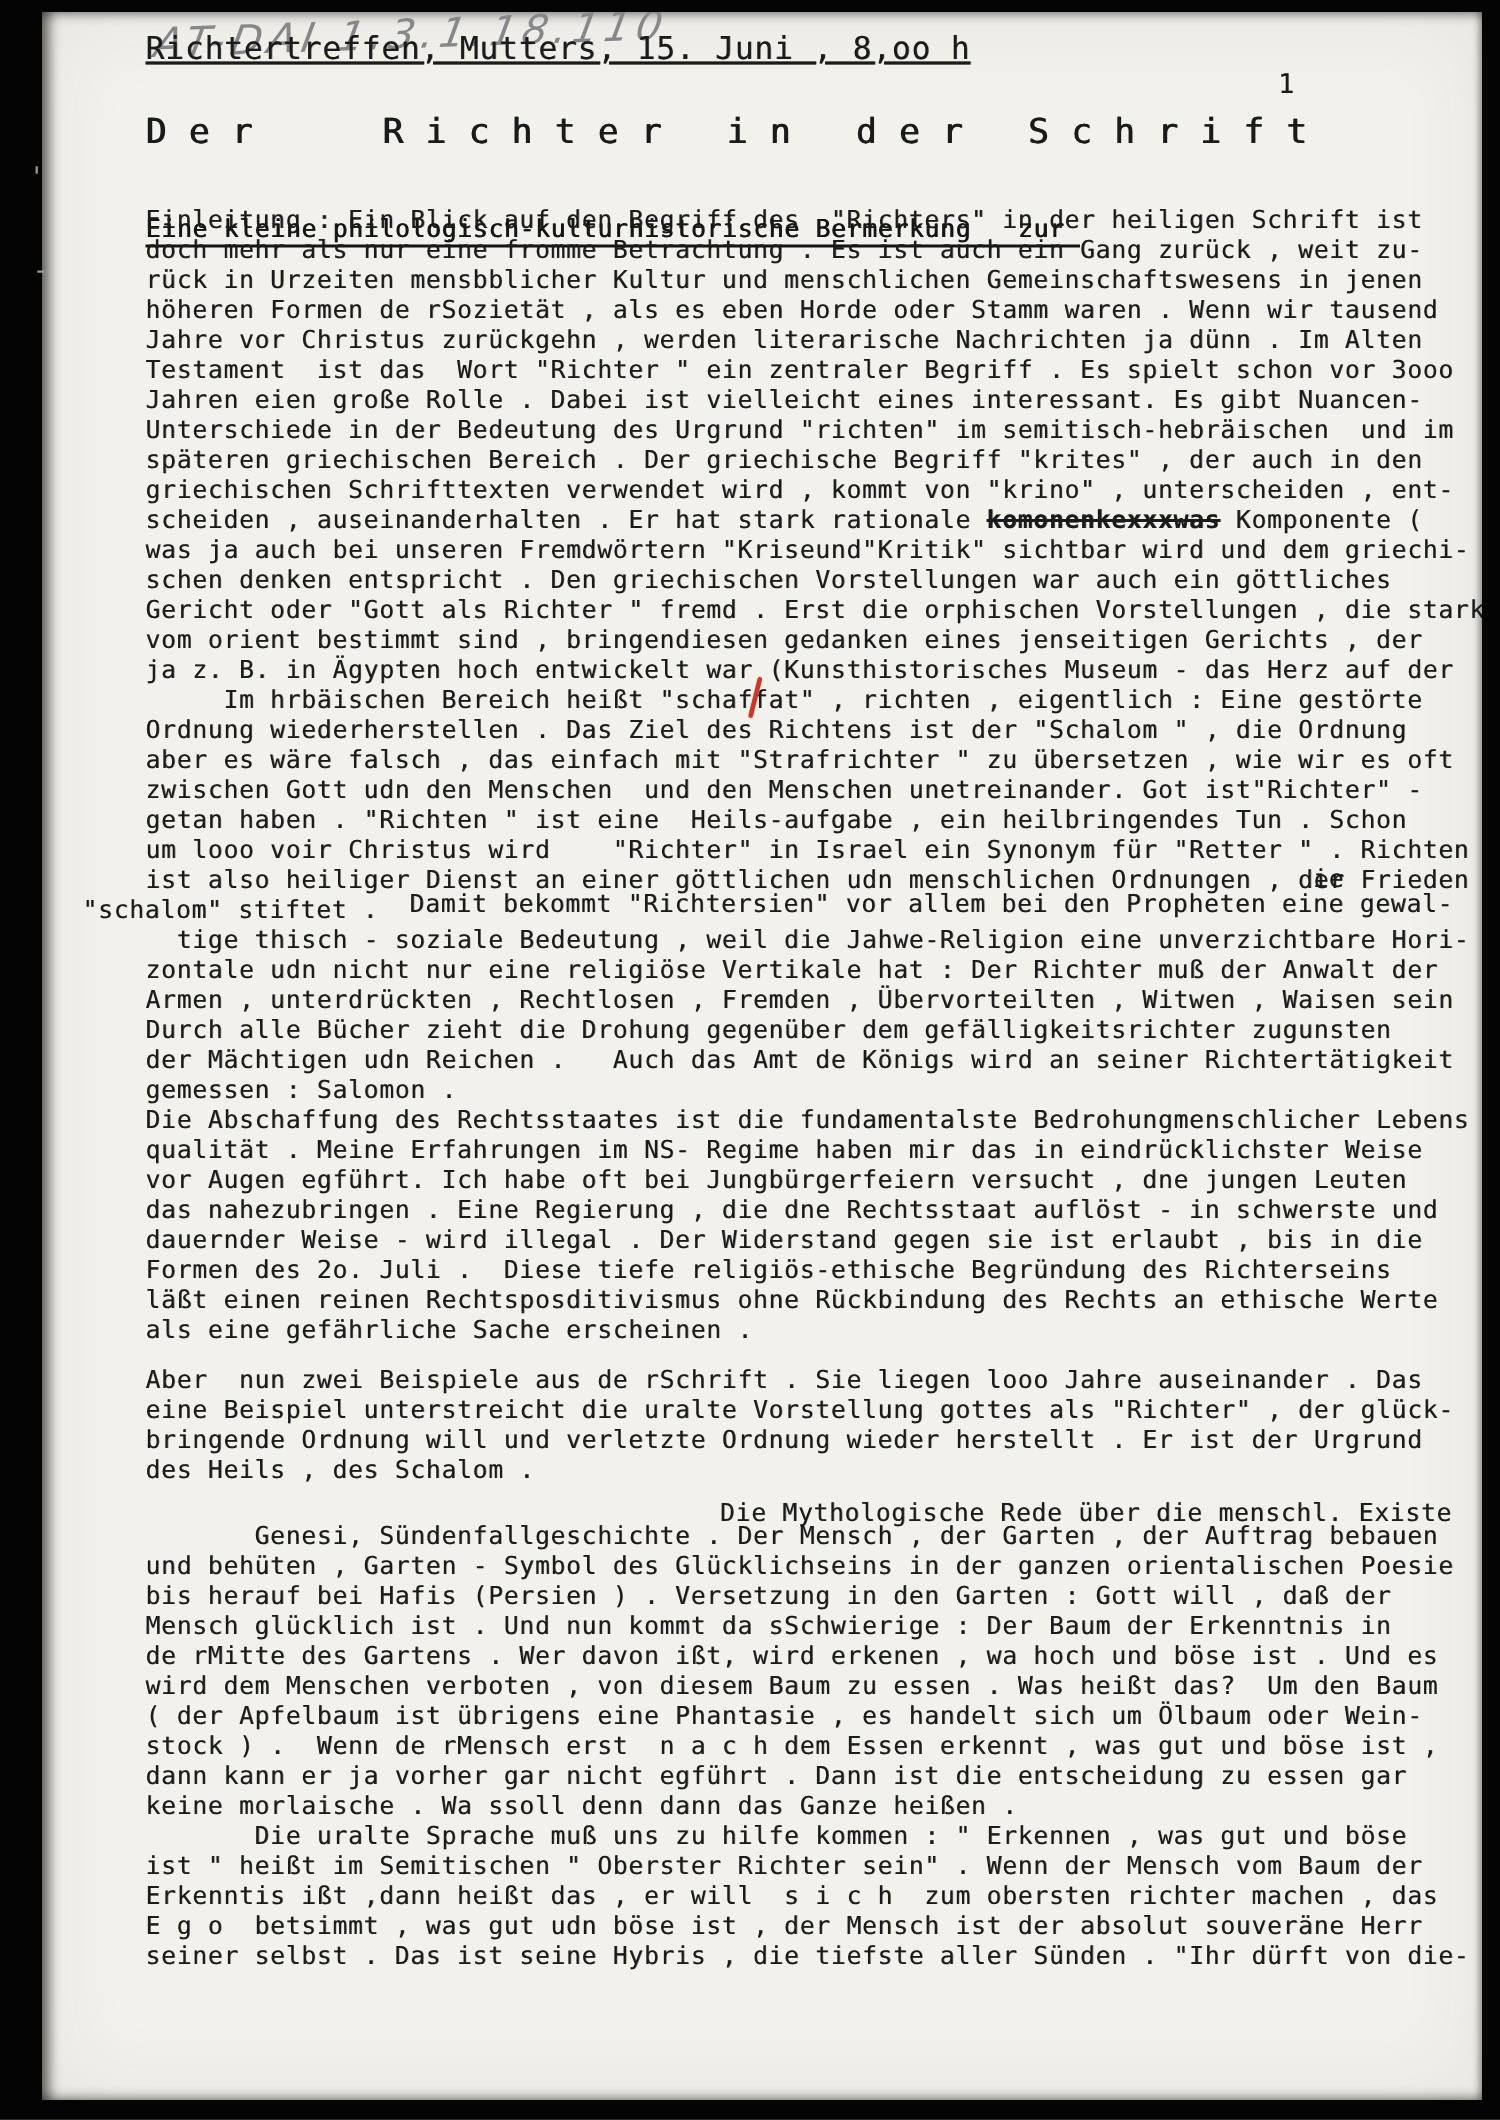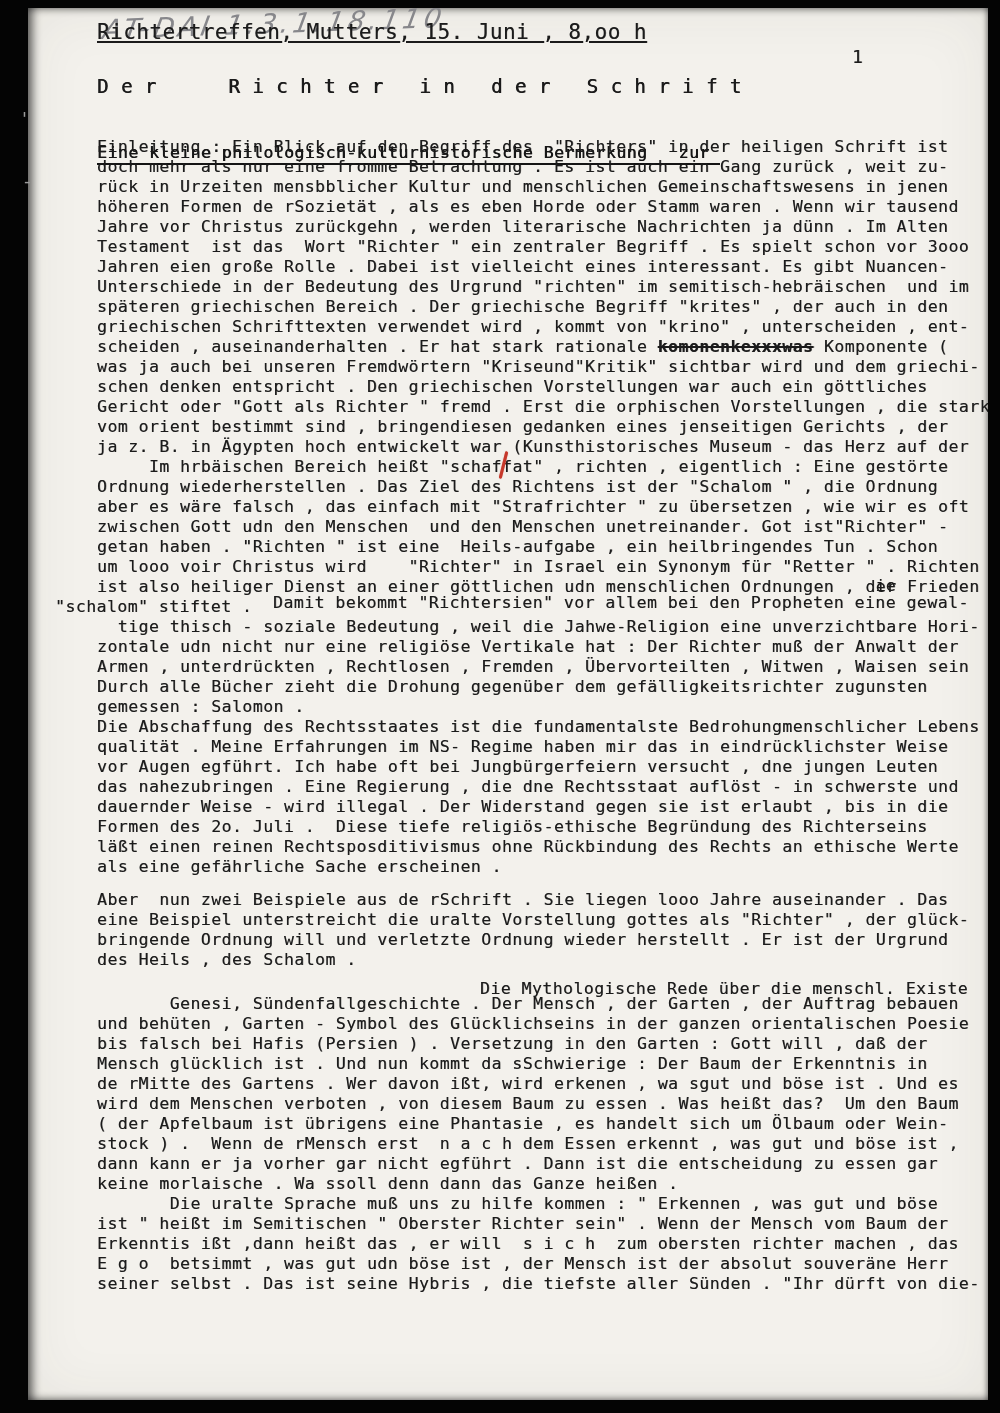--- a/index.html
+++ b/index.html
@@ -11,21 +11,21 @@
                     inset 0 7px 7px -5px rgba(0,0,0,.4),
                     inset -5px 0 5px -3px rgba(0,0,0,.35),
                     inset 0 -6px 7px -4px rgba(0,0,0,.4),
                     inset 0 0 60px rgba(60,50,40,.07);}
   .type{color:#1b1b1b;text-shadow:.4px 0 0 rgba(25,25,25,.55);}
   #handwriting{position:absolute;left:75px;top:0px;font-family:"DejaVu Sans",sans-serif;
       font-style:italic;font-size:27px;letter-spacing:4px;color:#87878b;
       transform:rotate(-2deg) skewX(-12deg);white-space:pre;}
   #meeting-line{position:absolute;left:69px;top:12px;font-size:21px;letter-spacing:.45px;white-space:pre;text-decoration:underline;}
   #page-number{position:absolute;left:824px;top:38px;font-size:18px;}
-  #doc-title{position:absolute;left:69px;top:67px;font-size:19px;letter-spacing:.5px;white-space:pre;
+  #doc-title{position:absolute;left:69px;top:67px;font-size:23px;letter-spacing:.5px;white-space:pre;
       text-shadow:.6px 0 0 currentColor;color:#1b1b1b;}
   #doc-subtitle{position:absolute;left:69px;top:99px;font-size:16.5px;letter-spacing:.45px;white-space:pre;
       text-shadow:.55px 0 0 currentColor;color:#161616;margin-top:36px;}
   #doc-subtitle span{display:inline-block;border-bottom:2.5px solid #141414;padding-bottom:1px;}
   #body-lines{position:absolute;left:69px;top:129px;width:900px;font-size:16.5px;letter-spacing:.45px;}
   .ln{white-space:pre;height:20px;line-height:20px;overflow:visible;}
   .outdent{text-indent:-42px;}
   .up{position:relative;top:-4px;}
   .insert{height:0;padding-left:383px;transform:translateY(-15px);}
   .u{text-underline-offset:3px;text-decoration-thickness:1.5px;}
@@ -71,41 +71,42 @@
         <div class="ln">aber es wäre falsch , das einfach mit "Strafrichter " zu übersetzen , wie wir es oft</div>
         <div class="ln">zwischen Gott udn den Menschen  und den Menschen unetreinander. Got ist"Richter" -</div>
         <div class="ln">getan haben . "Richten " ist eine  Heils-aufgabe , ein heilbringendes Tun . Schon</div>
         <div class="ln">um looo voir Christus wird    "Richter" in Israel ein Synonym für "Retter " . Richten</div>
         <div class="ln"><span>ist also heiliger Dienst an einer göttlichen udn menschlichen Ordnungen , </span><span class="ov">der<span class="ov2">ie</span></span><span> Frieden</span></div>
         <div class="ln outdent"><span>"schalom" stiftet .  </span><span class="up">Damit bekommt "Richtersien" vor allem bei den Propheten eine gewal-</span></div>
         <div class="ln">  tige thisch - soziale Bedeutung , weil die Jahwe-Religion eine unverzichtbare Hori-</div>
         <div class="ln">zontale udn nicht nur eine religiöse Vertikale hat : Der Richter muß der Anwalt der</div>
         <div class="ln">Armen , unterdrückten , Rechtlosen , Fremden , Übervorteilten , Witwen , Waisen sein</div>
         <div class="ln">Durch alle Bücher zieht die Drohung gegenüber dem gefälligkeitsrichter zugunsten</div>
+        <div class="ln">der Mächtigen udn Reichen .   Auch das Amt de Königs wird an seiner Richtertätigkeit</div>
         <div class="ln">gemessen : Salomon .</div>
         <div class="ln">Die Abschaffung des Rechtsstaates ist die fundamentalste Bedrohungmenschlicher Lebens</div>
         <div class="ln">qualität . Meine Erfahrungen im NS- Regime haben mir das in eindrücklichster Weise</div>
         <div class="ln">vor Augen egführt. Ich habe oft bei Jungbürgerfeiern versucht , dne jungen Leuten</div>
         <div class="ln">das nahezubringen . Eine Regierung , die dne Rechtsstaat auflöst - in schwerste und</div>
         <div class="ln">dauernder Weise - wird illegal . Der Widerstand gegen sie ist erlaubt , bis in die</div>
         <div class="ln">Formen des 2o. Juli .  Diese tiefe religiös-ethische Begründung des Richterseins</div>
         <div class="ln">läßt einen reinen Rechtsposditivismus ohne Rückbindung des Rechts an ethische Werte</div>
         <div class="ln">als eine gefährliche Sache erscheinen .</div>
         <div class="ln" style="height: 13px;"></div>
         <div class="ln">Aber  nun zwei Beispiele aus de rSchrift . Sie liegen looo Jahre auseinander . Das</div>
         <div class="ln">eine Beispiel unterstreicht die uralte Vorstellung gottes als "Richter" , der glück-</div>
         <div class="ln">bringende Ordnung will und verletzte Ordnung wieder herstellt . Er ist der Urgrund</div>
         <div class="ln">des Heils , des Schalom .</div>
         <div class="ln" style="height: 24px;"></div>
         <div class="ln insert"><span>Die Mythologische Rede über die menschl. Existe</span></div>
         <div class="ln">       Genesi, Sündenfallgeschichte . Der Mensch , der Garten , der Auftrag bebauen</div>
         <div class="ln">und behüten , Garten - Symbol des Glücklichseins in der ganzen orientalischen Poesie</div>
-        <div class="ln">bis falsch bei Hafis (Persien ) . Versetzung in den Garten : Gott will , daß der</div>
+        <div class="ln">bis herauf bei Hafis (Persien ) . Versetzung in den Garten : Gott will , daß der</div>
         <div class="ln">Mensch glücklich ist . Und nun kommt da sSchwierige : Der Baum der Erkenntnis in</div>
-        <div class="ln">de rMitte des Gartens . Wer davon ißt, wird erkenen , wa sgut und böse ist . Und es</div>
+        <div class="ln">de rMitte des Gartens . Wer davon ißt, wird erkenen , wa hoch und böse ist . Und es</div>
         <div class="ln">wird dem Menschen verboten , von diesem Baum zu essen . Was heißt das?  Um den Baum</div>
         <div class="ln">( der Apfelbaum ist übrigens eine Phantasie , es handelt sich um Ölbaum oder Wein-</div>
         <div class="ln">stock ) .  Wenn de rMensch erst  n a c h dem Essen erkennt , was gut und böse ist ,</div>
         <div class="ln">dann kann er ja vorher gar nicht egführt . Dann ist die entscheidung zu essen gar</div>
         <div class="ln">keine morlaische . Wa ssoll denn dann das Ganze heißen .</div>
         <div class="ln">       Die uralte Sprache muß uns zu hilfe kommen : " Erkennen , was gut und böse</div>
         <div class="ln">ist " heißt im Semitischen " Oberster Richter sein" . Wenn der Mensch vom Baum der</div>
         <div class="ln">Erkenntis ißt ,dann heißt das , er will  s i c h  zum obersten richter machen , das</div>
         <div class="ln">E g o  betsimmt , was gut udn böse ist , der Mensch ist der absolut souveräne Herr</div>
         <div class="ln">seiner selbst . Das ist seine Hybris , die tiefste aller Sünden . "Ihr dürft von die-</div>

